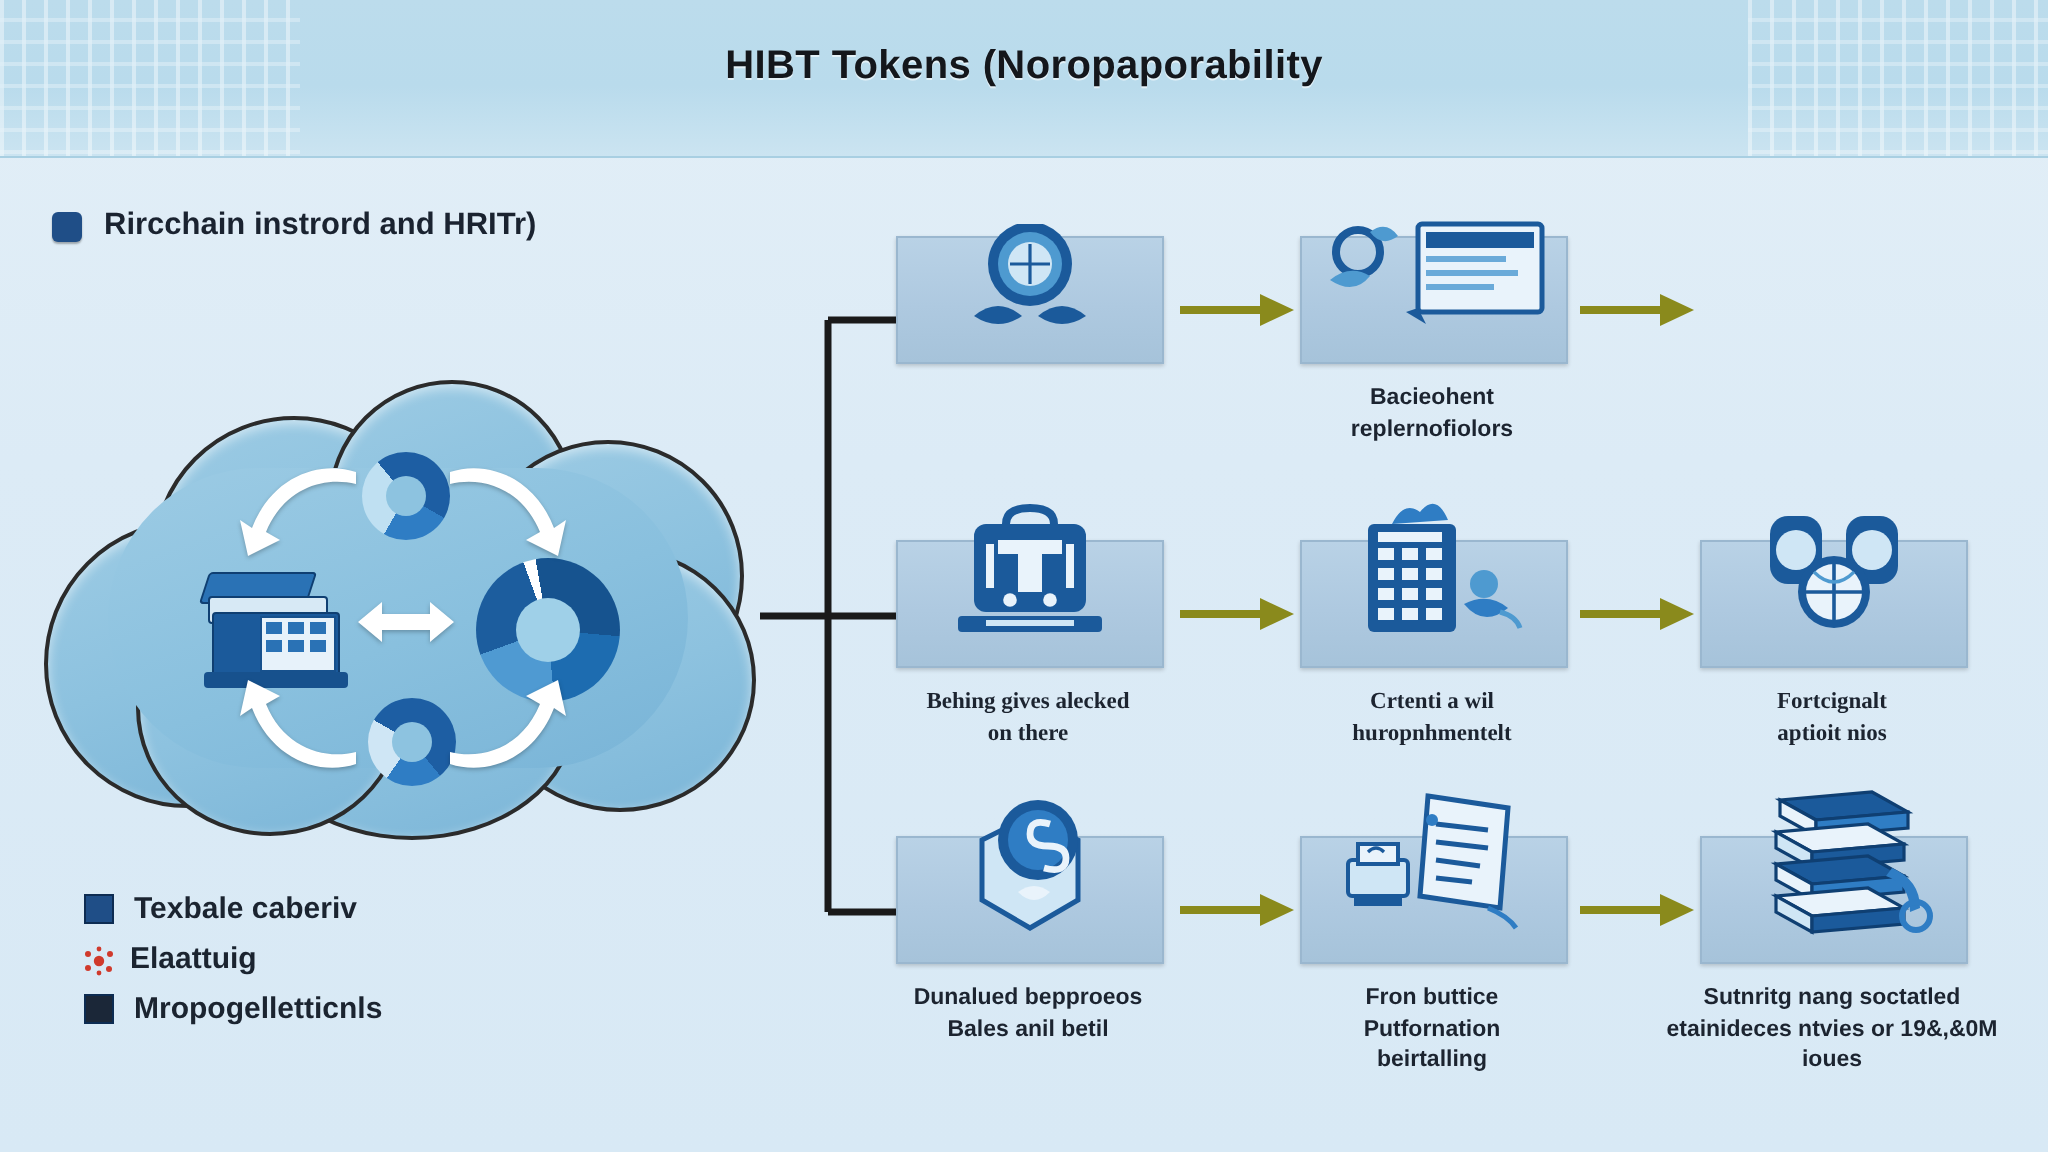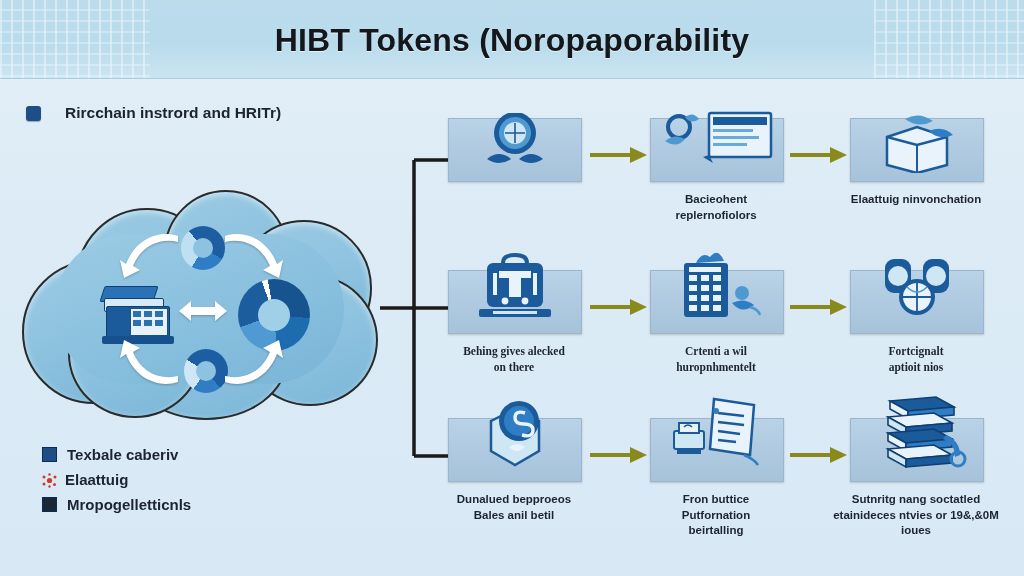--- a/index.html
+++ b/index.html
@@ -16,25 +16,25 @@
     background:linear-gradient(180deg,#bcdcec 0%,#b9dbec 55%,#cbe4f1 100%);
     border-bottom:1px solid #a8cfe2;}
   .header .deco{position:absolute;top:0;height:78px;width:150px;opacity:.55;
     background-image:
       linear-gradient(90deg,rgba(255,255,255,.75) 2px,transparent 2px),
       linear-gradient(0deg,rgba(255,255,255,.55) 2px,transparent 2px);
     background-size:11px 11px,11px 11px;}
   .header .deco.left{left:0;}
   .header .deco.right{right:0;}
   .title{position:absolute;left:0;top:22px;width:1024px;text-align:center;
-    font-size:32px;font-weight:bold;color:#14171c;letter-spacing:.2px;
+    font-size:20px;font-weight:bold;color:#14171c;letter-spacing:.2px;
     text-shadow:0 1px 0 rgba(255,255,255,.6);}
 
   
-  .subtitle{position:absolute;left:26px;top:104px;display:flex;align-items:center;gap:24px;justify-content:flex-end;}
+  .subtitle{position:absolute;left:26px;top:104px;display:flex;align-items:center;gap:11px;justify-content:flex-end;}
   .subtitle .sw{width:15px;height:15px;border-radius:3px;background:#1f4e87;
     box-shadow:0 1px 1px rgba(0,0,0,.3);}
   .subtitle .tx{font-size:15.5px;font-weight:bold;color:#1a2330;}
 
   
   .cloud-wrap{position:absolute;left:14px;top:186px;width:372px;height:250px;}
   .cloud{position:absolute;inset:0;}
   .cloud .blob{position:absolute;border-radius:50%;
     background:linear-gradient(160deg,#9ccbe4 0%,#8dc2df 50%,#7cb6d8 100%);
     box-shadow:inset 0 2px 6px rgba(255,255,255,.55);
@@ -240,34 +240,20 @@
               <path d="M26 6 q8 -6 14 2 q-8 6 -14 -2z" fill="#4e9ad0"></path>
             </svg>
           </span>
         </div>
         <div class="cap">Bacieohent<br>replernofiolors</div>
       </div>
       <div class="flowarrow f2">
         <svg width="58" height="22" viewBox="0 0 58 22">
             <path d="M0 9 L40 9 L40 3 L57 11 L40 19 L40 13 L0 13 Z" fill="#8a8a1c"></path>
           </svg>
-      </div>
-      <div class="cell c3">
-        <div class="thumb">
-          <span class="glyph">
-            <svg width="104" height="58" viewBox="0 0 104 58">
-              <path d="M22 22 L52 12 L82 22 L82 50 L52 58 L22 50 Z" fill="#e9f3fb" stroke="#1b5a9b" stroke-width="2.5"></path>
-              <path d="M22 22 L52 30 L82 22" fill="none" stroke="#1b5a9b" stroke-width="2.5"></path>
-              <path d="M52 30 L52 58" fill="none" stroke="#1b5a9b" stroke-width="2"></path>
-              <path d="M40 4 q14 -8 28 2 q-14 8 -28 -2z" fill="#4e9ad0"></path>
-              <path d="M64 16 q14 -6 24 4 q-14 6 -24 -4z" fill="#2f7dc4"></path>
-            </svg>
-          </span>
-        </div>
-        <div class="cap">Elaattuig ninvonchation</div>
       </div>
     </div>
 
     <div class="row r2">
       <div class="cell c1">
         <div class="thumb">
           <span class="glyph">
             <svg width="100" height="74" viewBox="0 0 100 74">
               <rect x="22" y="12" width="56" height="44" rx="6" fill="#1b5a9b"></rect>
               <path d="M38 12 q0 -8 12 -8 q12 0 12 8" fill="none" stroke="#1b5a9b" stroke-width="4"></path>

